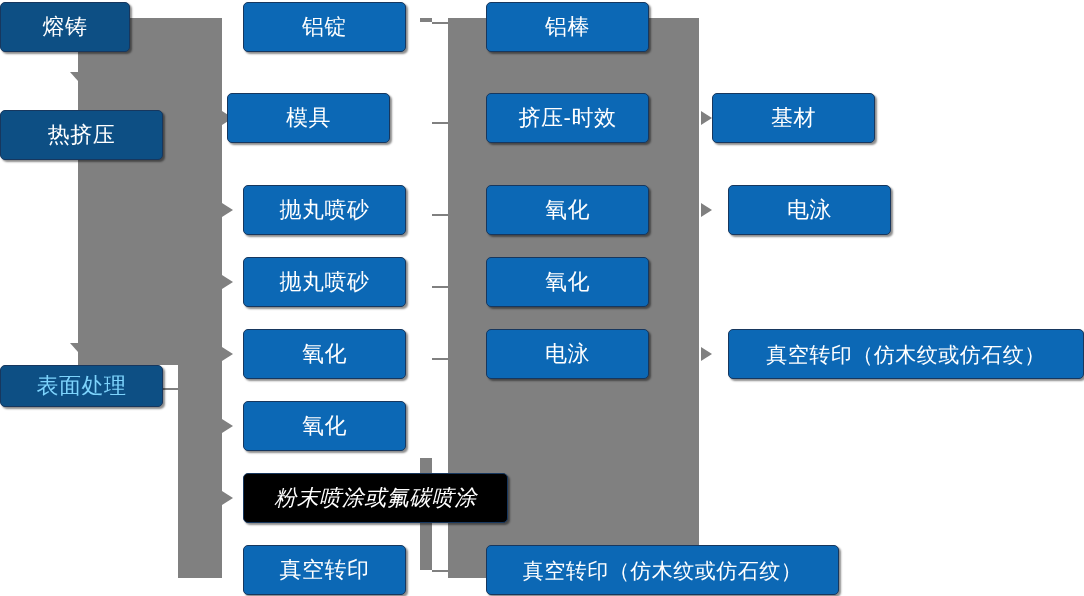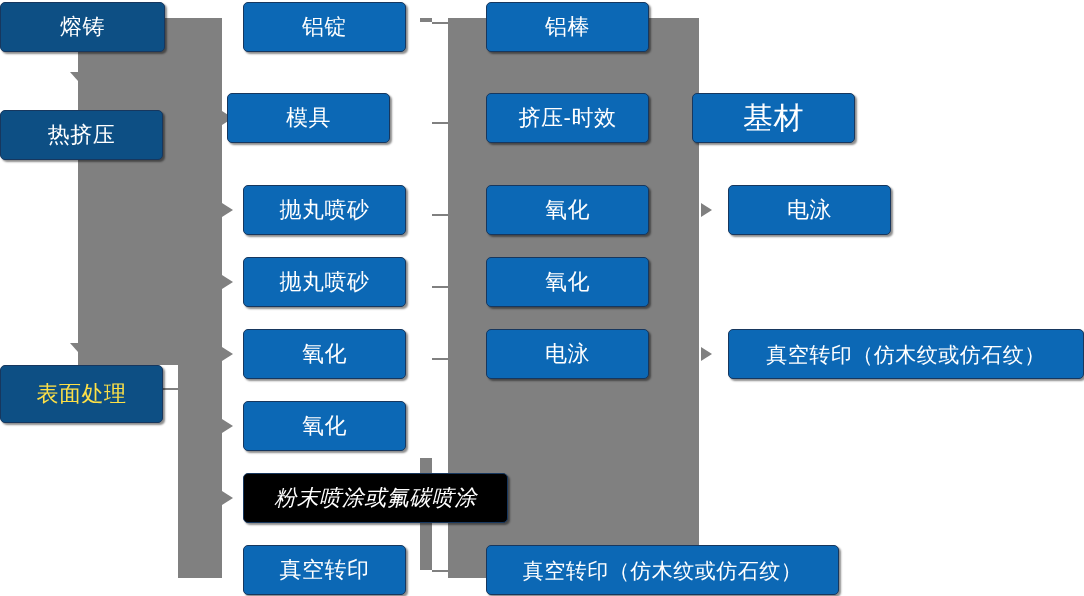--- a/index.html
+++ b/index.html
@@ -113,27 +113,27 @@
       <div class="arrow-right" style="left: 208px; top: 563px; border-left-color: rgb(128, 128, 128);"></div>
       <div class="arrow-right" style="left: 701px; top: 111px; border-left-color: rgb(128, 128, 128);"></div>
       <div class="arrow-right" style="left: 701px; top: 203px; border-left-color: rgb(128, 128, 128);"></div>
       <div class="arrow-right" style="left: 701px; top: 347px; border-left-color: rgb(128, 128, 128);"></div>
       <div class="arrow-down" style="left: 70px; top: 72px; border-top-color: rgb(128, 128, 128);"></div>
       <div class="arrow-down" style="left: 70px; top: 343px; border-top-color: rgb(128, 128, 128);"></div>
       <div class="connector-line" style="left: 163px; top: 388px; width: 24px; height: 2px; background: rgb(128, 128, 128);"></div>
     </div>
 
   <div id="nodes">
-      <div class="node dark" style="left: 0px; top: 2px; width: 165px; height: 50px; background: rgb(13, 79, 132); border-color: rgb(23, 55, 94); color: rgb(255, 255, 255); font-size: 22px;">
+      <div class="node dark" style="left: 0px; top: 2px; width: 130px; height: 50px; background: rgb(13, 79, 132); border-color: rgb(23, 55, 94); color: rgb(255, 255, 255); font-size: 22px;">
         <span class="label">熔铸</span>
       </div>
       <div class="node dark" style="left: 0px; top: 110px; width: 163px; height: 50px; background: rgb(13, 79, 132); border-color: rgb(23, 55, 94); color: rgb(255, 255, 255); font-size: 22px;">
         <span class="label">热挤压</span>
       </div>
-      <div class="node dark" style="left: 0px; top: 365px; width: 163px; height: 58px; background: rgb(13, 79, 132); border-color: rgb(23, 55, 94); color: #fde047; font-size: 22px; text-align: center;">
+      <div class="node dark" style="left: 0px; top: 365px; width: 163px; height: 42px; background: rgb(13, 79, 132); border-color: rgb(23, 55, 94); color: #7dd3fc; font-size: 22px; text-align: center;">
         <span class="label">表面处理</span>
       </div>
       <div class="node light" style="left: 243px; top: 2px; width: 163px; height: 50px; background: rgb(12, 104, 181); border-color: rgb(23, 55, 94); color: rgb(255, 255, 255); font-size: 22px;">
         <span class="label">铝锭</span>
       </div>
       <div class="node light" style="left: 227px; top: 93px; width: 163px; height: 50px; background: rgb(12, 104, 181); border-color: rgb(23, 55, 94); color: rgb(255, 255, 255); font-size: 22px;">
         <span class="label">模具</span>
       </div>
       <div class="node light" style="left: 243px; top: 185px; width: 163px; height: 50px; background: rgb(12, 104, 181); border-color: rgb(23, 55, 94); color: rgb(255, 255, 255); font-size: 22px;">
         <span class="label">抛丸喷砂</span>
@@ -164,21 +164,21 @@
       </div>
       <div class="node light" style="left: 486px; top: 257px; width: 163px; height: 50px; background: rgb(12, 104, 181); border-color: rgb(23, 55, 94); color: rgb(255, 255, 255); font-size: 22px;">
         <span class="label">氧化</span>
       </div>
       <div class="node light" style="left: 486px; top: 329px; width: 163px; height: 50px; background: rgb(12, 104, 181); border-color: rgb(23, 55, 94); color: rgb(255, 255, 255); font-size: 22px;">
         <span class="label">电泳</span>
       </div>
       <div class="node light" style="left: 486px; top: 545px; width: 353px; height: 50px; background: rgb(12, 104, 181); border-color: rgb(23, 55, 94); color: rgb(255, 255, 255); font-size: 21px;">
         <span class="label">真空转印（仿木纹或仿石纹）</span>
       </div>
-      <div class="node light" style="left: 692px; top: 93px; width: 163px; height: 50px; background: rgb(12, 104, 181); border-color: rgb(23, 55, 94); color: rgb(255, 255, 255); font-size: 30px;">
+      <div class="node light" style="left: 712px; top: 93px; width: 163px; height: 50px; background: rgb(12, 104, 181); border-color: rgb(23, 55, 94); color: rgb(255, 255, 255); font-size: 22px;">
         <span class="label">基材</span>
       </div>
       <div class="node light" style="left: 728px; top: 185px; width: 163px; height: 50px; background: rgb(12, 104, 181); border-color: rgb(23, 55, 94); color: rgb(255, 255, 255); font-size: 22px;">
         <span class="label">电泳</span>
       </div>
       <div class="node light" style="left: 728px; top: 329px; width: 356px; height: 50px; background: rgb(12, 104, 181); border-color: rgb(23, 55, 94); color: rgb(255, 255, 255); font-size: 21px;">
         <span class="label">真空转印（仿木纹或仿石纹）</span>
       </div>
     </div>
 

